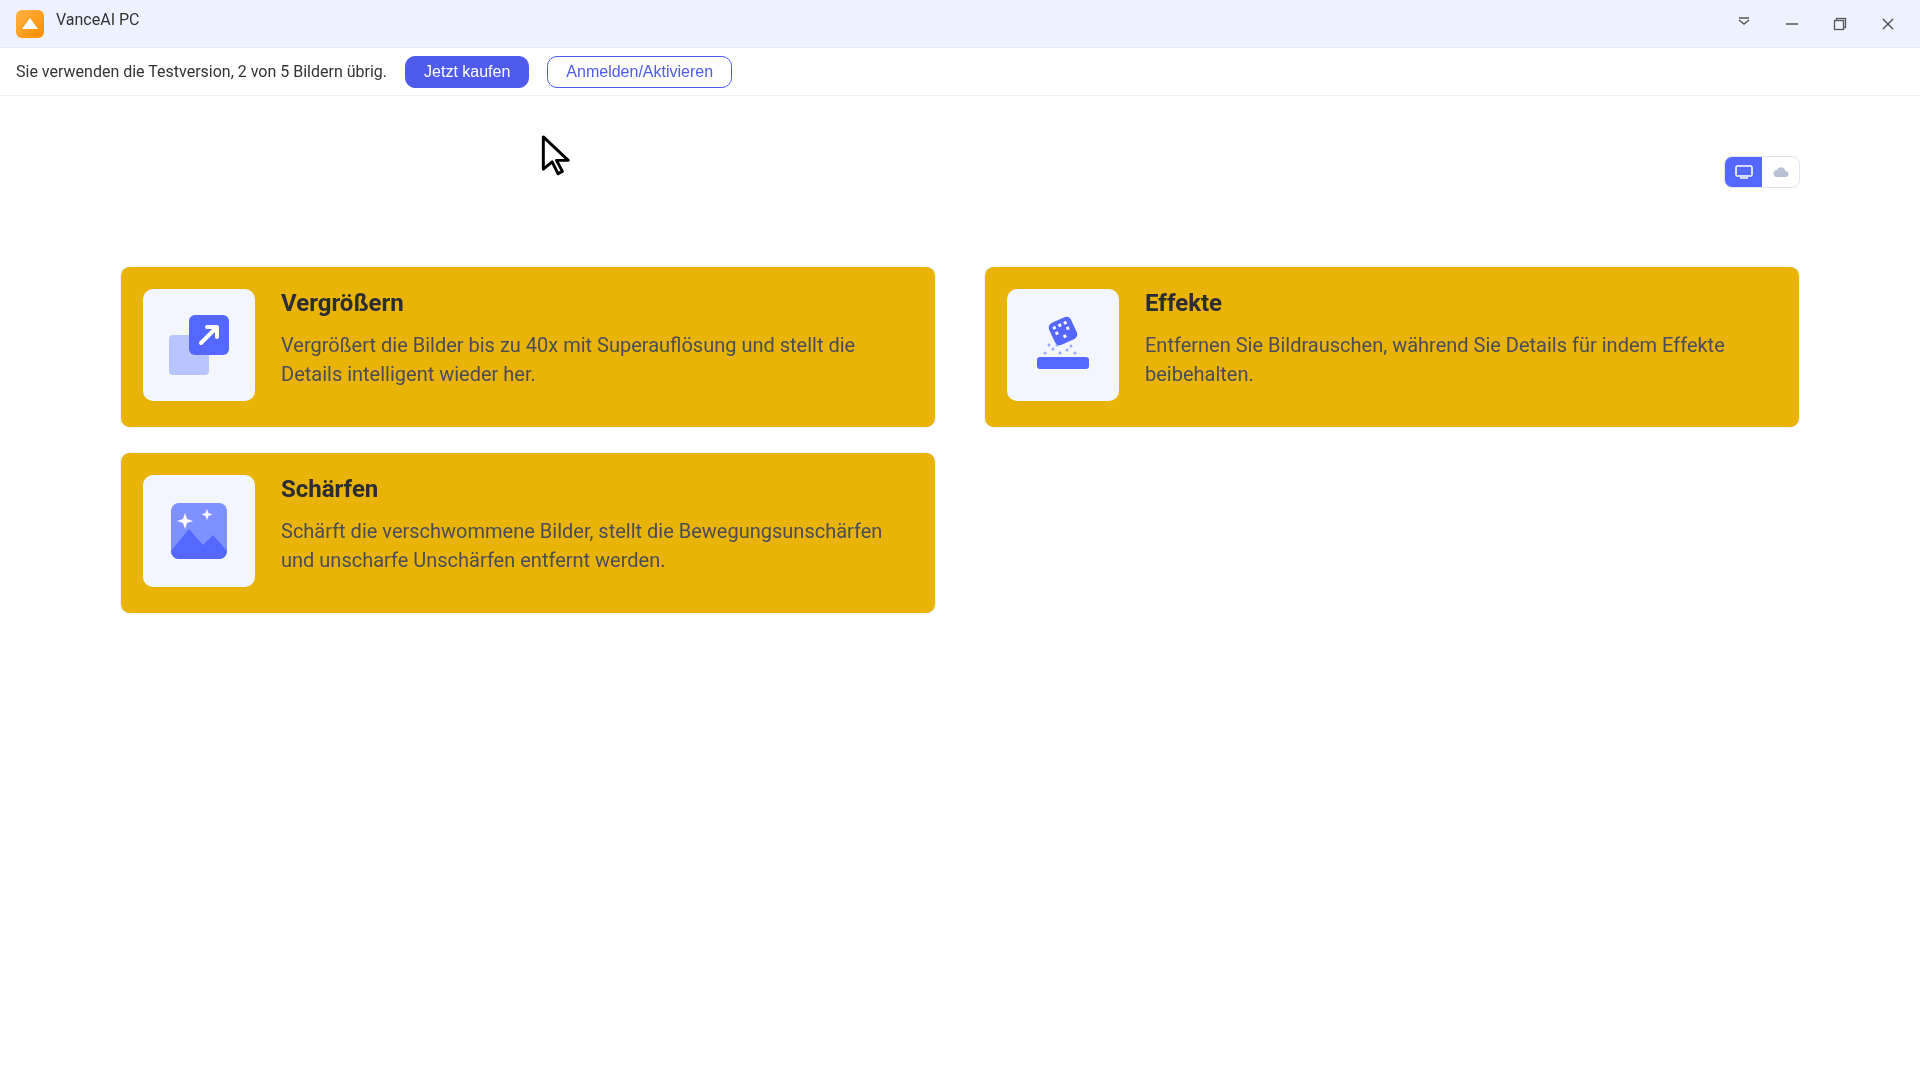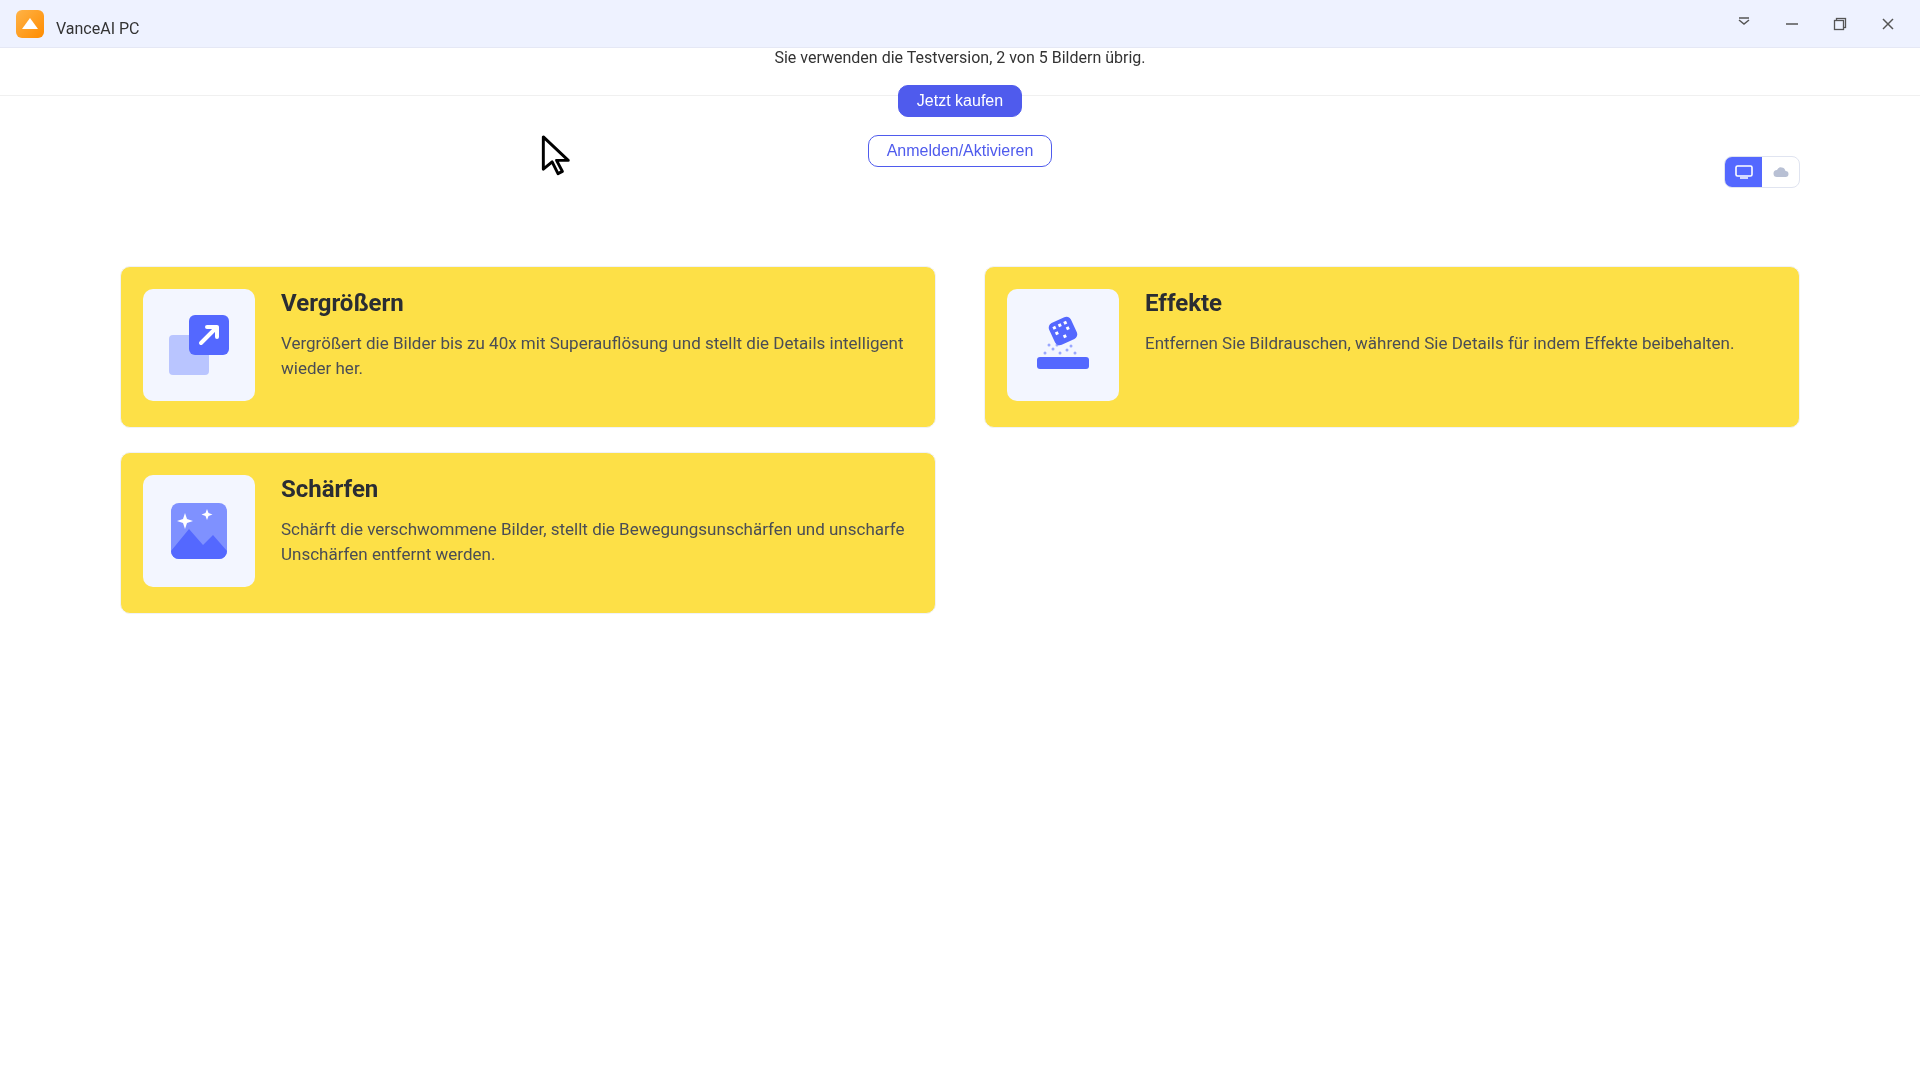--- a/index.html
+++ b/index.html
@@ -15,21 +15,21 @@
   .titlebar {
     height: 48px;
     background: #eef2ff;
     display: flex;
     align-items: center;
     padding: 0 8px 0 16px;
     border-bottom: 1px solid #e5e8f5;
   }
   .titlebar-left {
     display: flex;
-    align-items: flex-end;
+    align-items: flex-start;
     gap: 12px;
   }
   .app-logo {
     width: 28px;
     height: 28px;
     border-radius: 6px;
     background: linear-gradient(135deg, #ffb347, #ff8c00);
     display: flex;
     align-items: center;
     justify-content: center;
@@ -67,21 +67,20 @@
 
   
   .trialbar {
     height: 48px;
     display: flex;
     align-items: center;
     gap: 18px;
     padding: 0 16px;
     background: #fff;
     border-bottom: 1px solid #f0f0f0;
-    flex-direction: column;
   }
   .trial-text {
     font-size: 16px;
     color: #333;
   }
   .btn {
     font-size: 16px;
     padding: 6px 18px;
     border-radius: 10px;
     cursor: pointer;
@@ -131,21 +130,21 @@
   .mode-toggle .seg.inactive { color: #b8c0d4; }
 
   .cards {
     margin-top: 110px;
     display: grid;
     grid-template-columns: 1fr 1fr;
     column-gap: 48px;
     row-gap: 24px;
   }
   .card {
-    background: #fde047;
+    background: #eab308;
     border: 1px solid #f0f2f7;
     border-radius: 10px;
     padding: 22px 28px 26px 22px;
     display: flex;
     gap: 26px;
     cursor: pointer;
     min-height: 150px;
   }
   .card-icon-wrap {
     width: 112px;
@@ -159,21 +158,21 @@
     align-self: center;
   }
   .card-body { flex: 1; }
   .card-title {
     font-size: 24px;
     font-weight: 700;
     color: #2a2d33;
     margin-bottom: 14px;
   }
   .card-desc {
-    font-size: 17px;
+    font-size: 20px;
     color: #4a4d55;
     line-height: 1.45;
   }
 
   
   .cursor {
     position: absolute;
     left: 540px;
     top: 38px;
     pointer-events: none;

